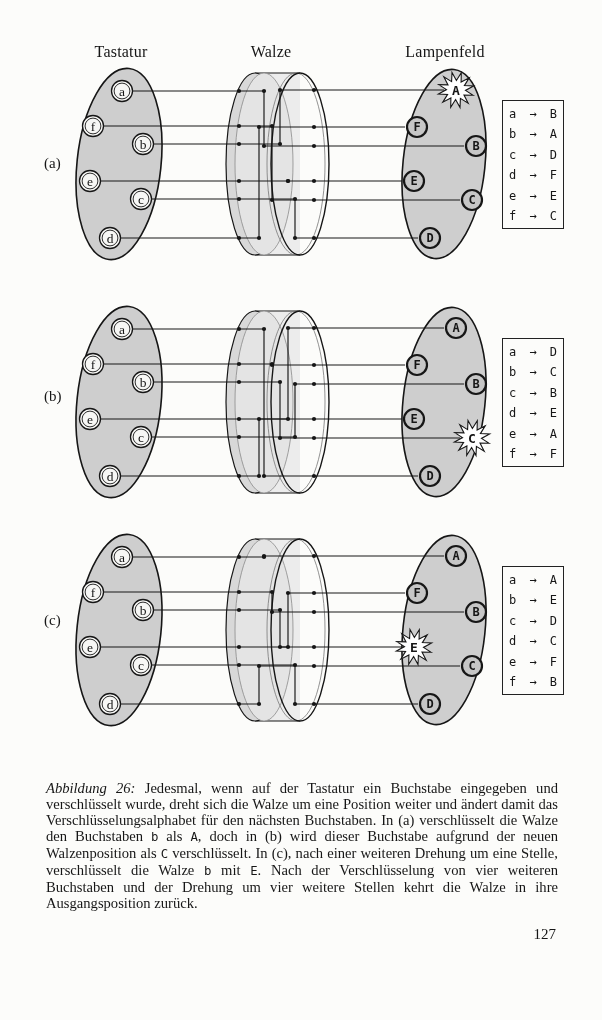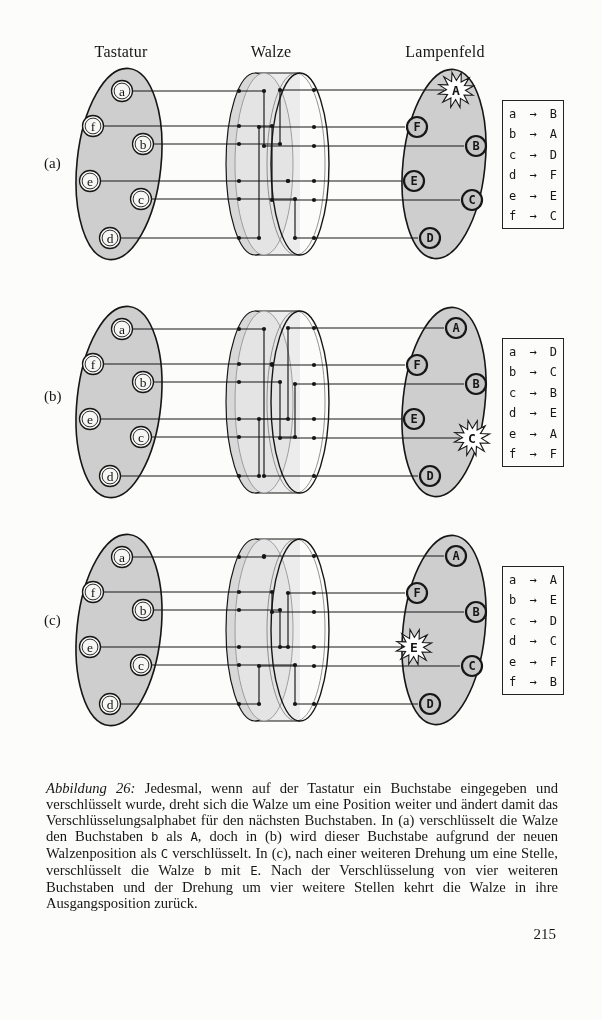--- a/index.html
+++ b/index.html
@@ -348,14 +348,14 @@
       </div>
       <div class="map-row">
         <span>f</span>
         <span>→</span>
         <span>B</span>
       </div>
     </div>
 
   <p class="caption"><span class="seg-italic">Abbildung 26: </span><span>Jedesmal, wenn auf der Tastatur ein Buchstabe eingegeben und verschlüsselt wurde, dreht sich die Walze um eine Position weiter und ändert damit das Verschlüsselungsalphabet für den nächsten Buchstaben. In (a) verschlüsselt die Walze den Buchstaben </span><span class="seg-code">b</span><span> als </span><span class="seg-code">A</span><span>, doch in (b) wird dieser Buchstabe aufgrund der neuen Walzenposition als </span><span class="seg-code">C</span><span> verschlüsselt. In (c), nach einer weiteren Drehung um eine Stelle, verschlüsselt die Walze </span><span class="seg-code">b</span><span> mit </span><span class="seg-code">E</span><span>. Nach der Verschlüsselung von vier weiteren Buchstaben und der Drehung um vier weitere Stellen kehrt die Walze in ihre Ausgangsposition zurück.</span></p>
 
-  <span class="page-num">215</span>
+  <span class="page-num">127</span>
 </div>
 
 </body></html>

